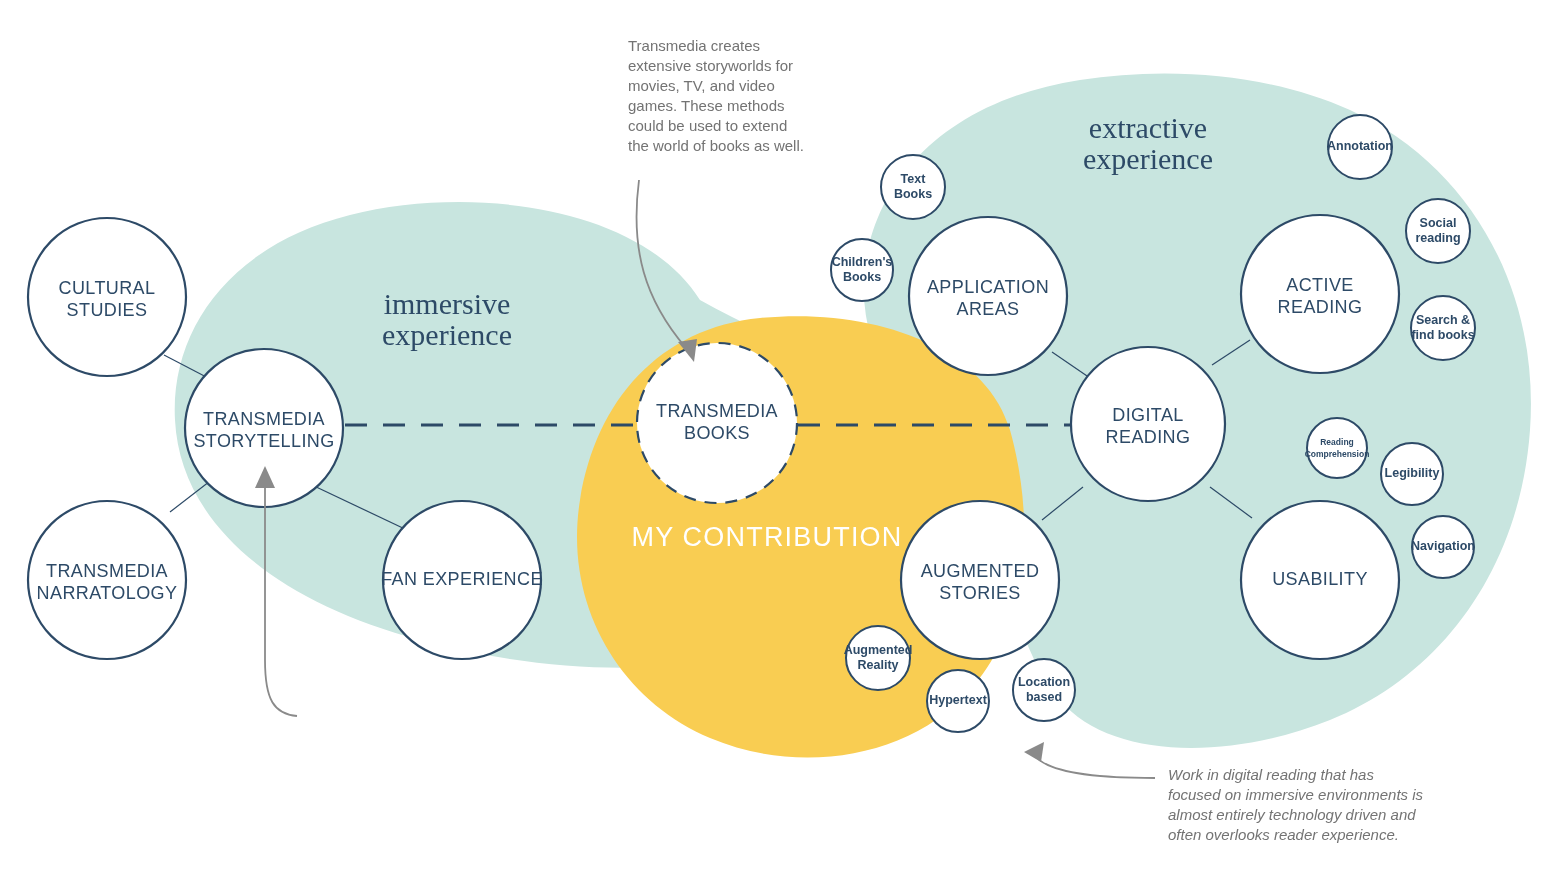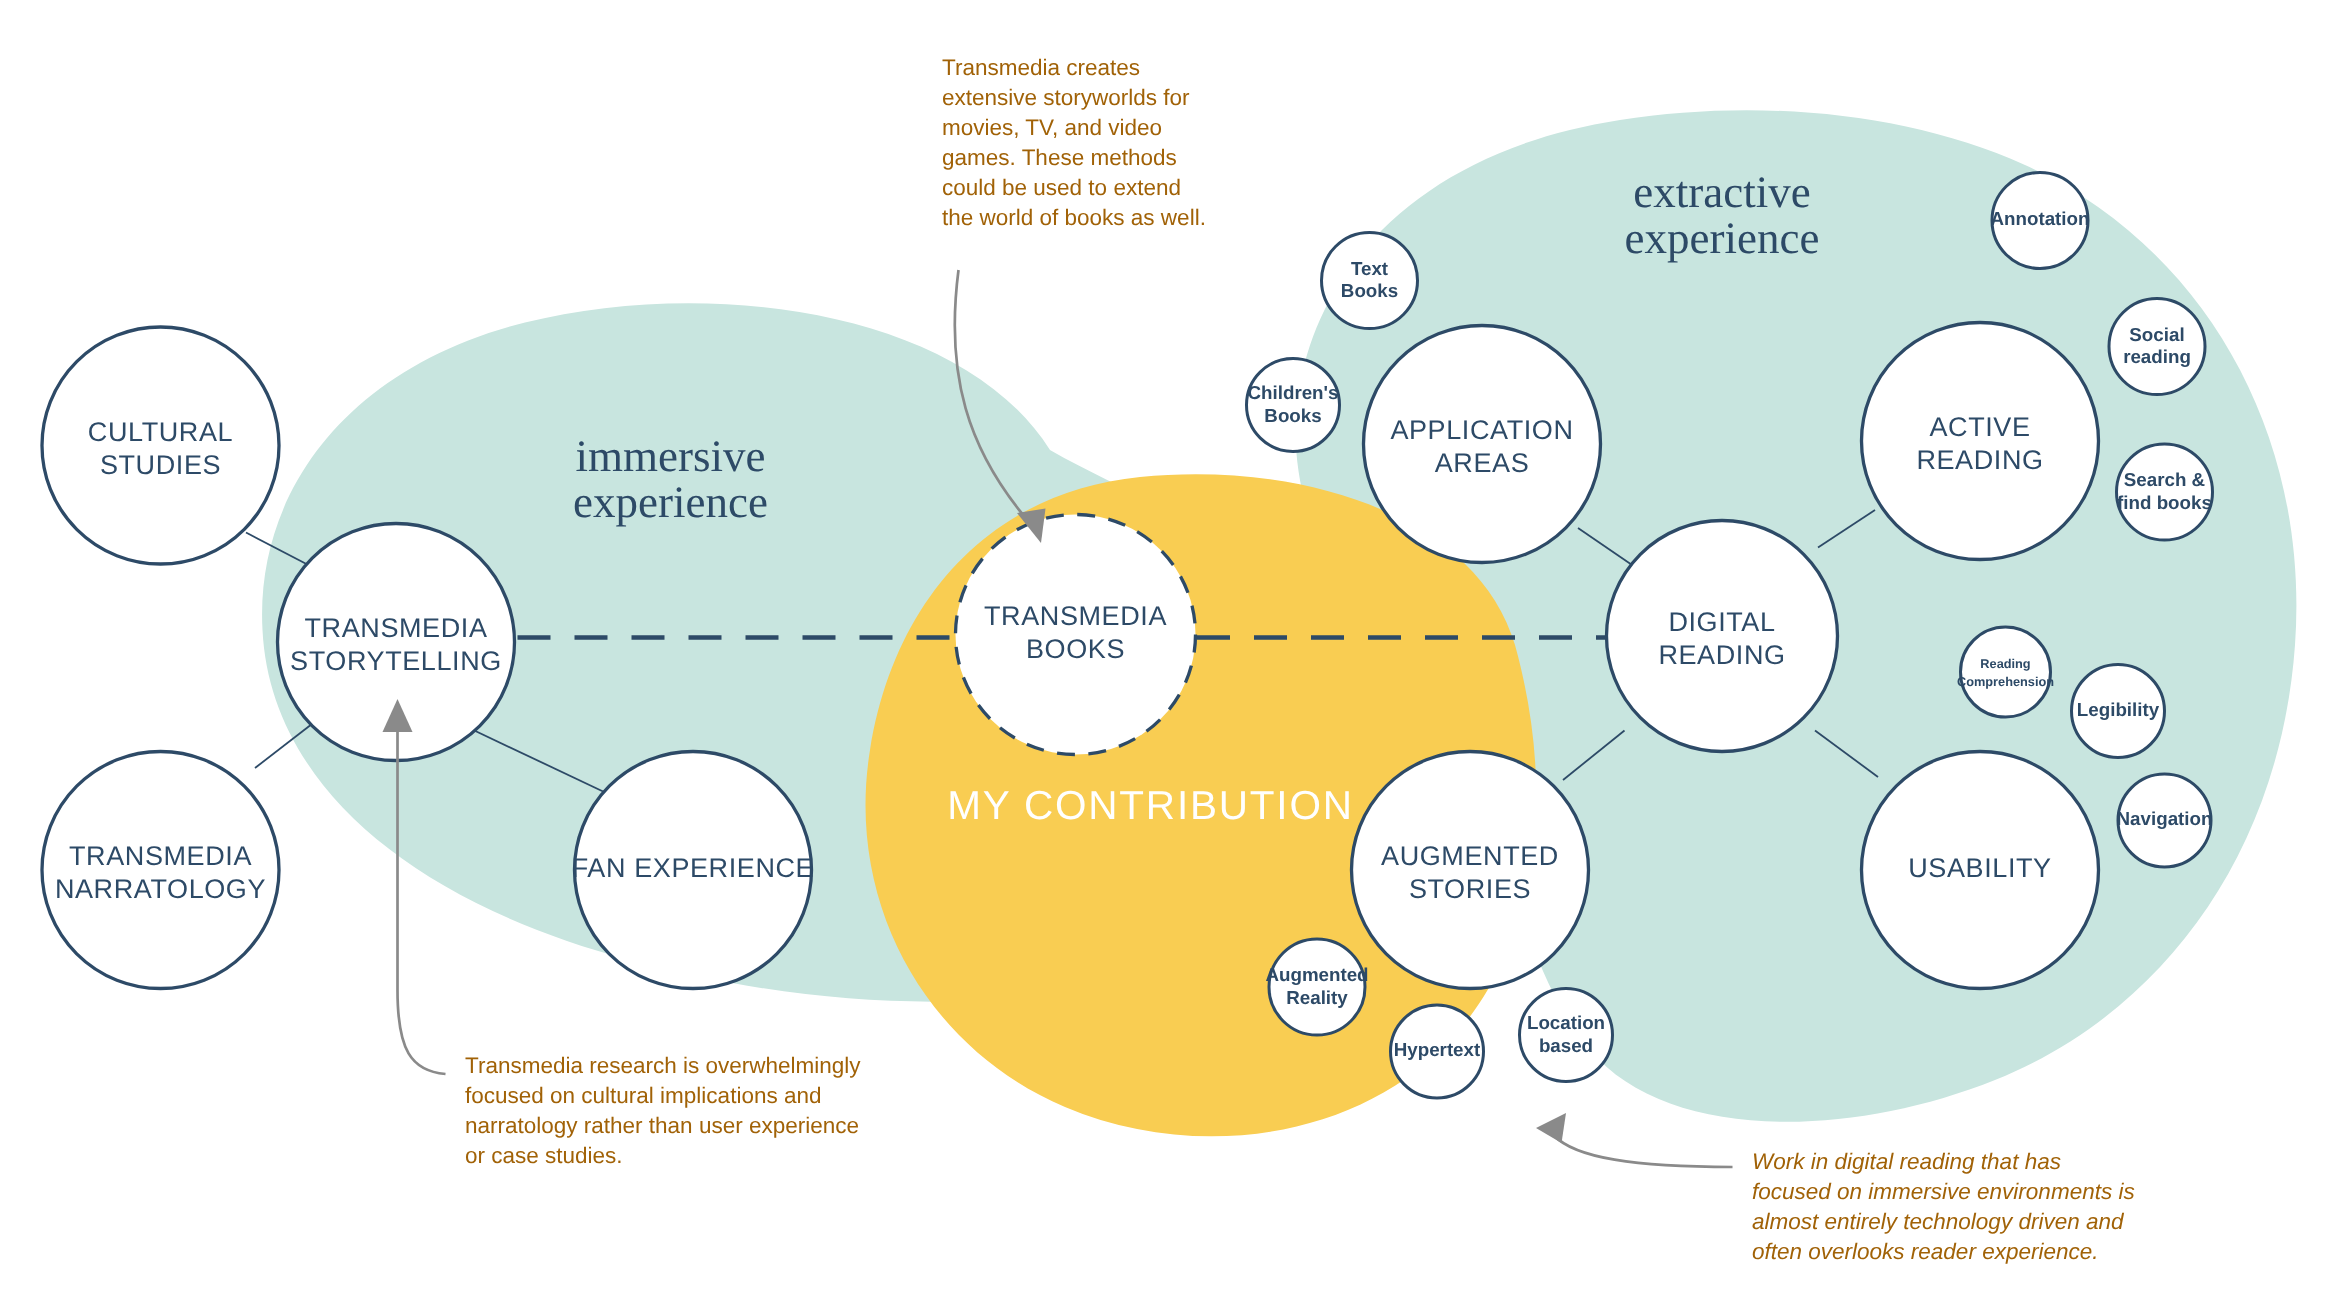--- a/index.html
+++ b/index.html
@@ -90,21 +90,21 @@
   }
   .contribution-label {
     fill: #ffffff;
     font-size: 27px;
     letter-spacing: 1.2px;
     text-anchor: middle;
     dominant-baseline: middle;
   }
   .annotation-text {
     position: absolute;
-    color: #a16207;
+    color: #737373;
     font-size: 15px;
     line-height: 20px;
     font-family: "Liberation Sans", sans-serif;
     white-space: pre-line;
   }
 </style>
 </head>
 <body>
 
 <div id="stage">
@@ -301,22 +301,18 @@
     </g>
   </svg>
 
   <div class="annotation-text" style="left:628px; top:36px; width:225px;">Transmedia creates
 extensive storyworlds for
 movies, TV, and video
 games. These methods
 could be used to extend
 the world of books as well.</div>
 
-  <div class="annotation-text" style="left:310px; top:701px; width:305px;">Transmedia research is overwhelmingly
-focused on cultural implications and
-narratology rather than user experience
-or case studies.</div>
 
   <div class="annotation-text" style="left:1168px; top:765px; width:300px;font-style:italic;">Work in digital reading that has
 focused on immersive environments is
 almost entirely technology driven and
 often overlooks reader experience.</div>
 </div>
 
 </body></html>

